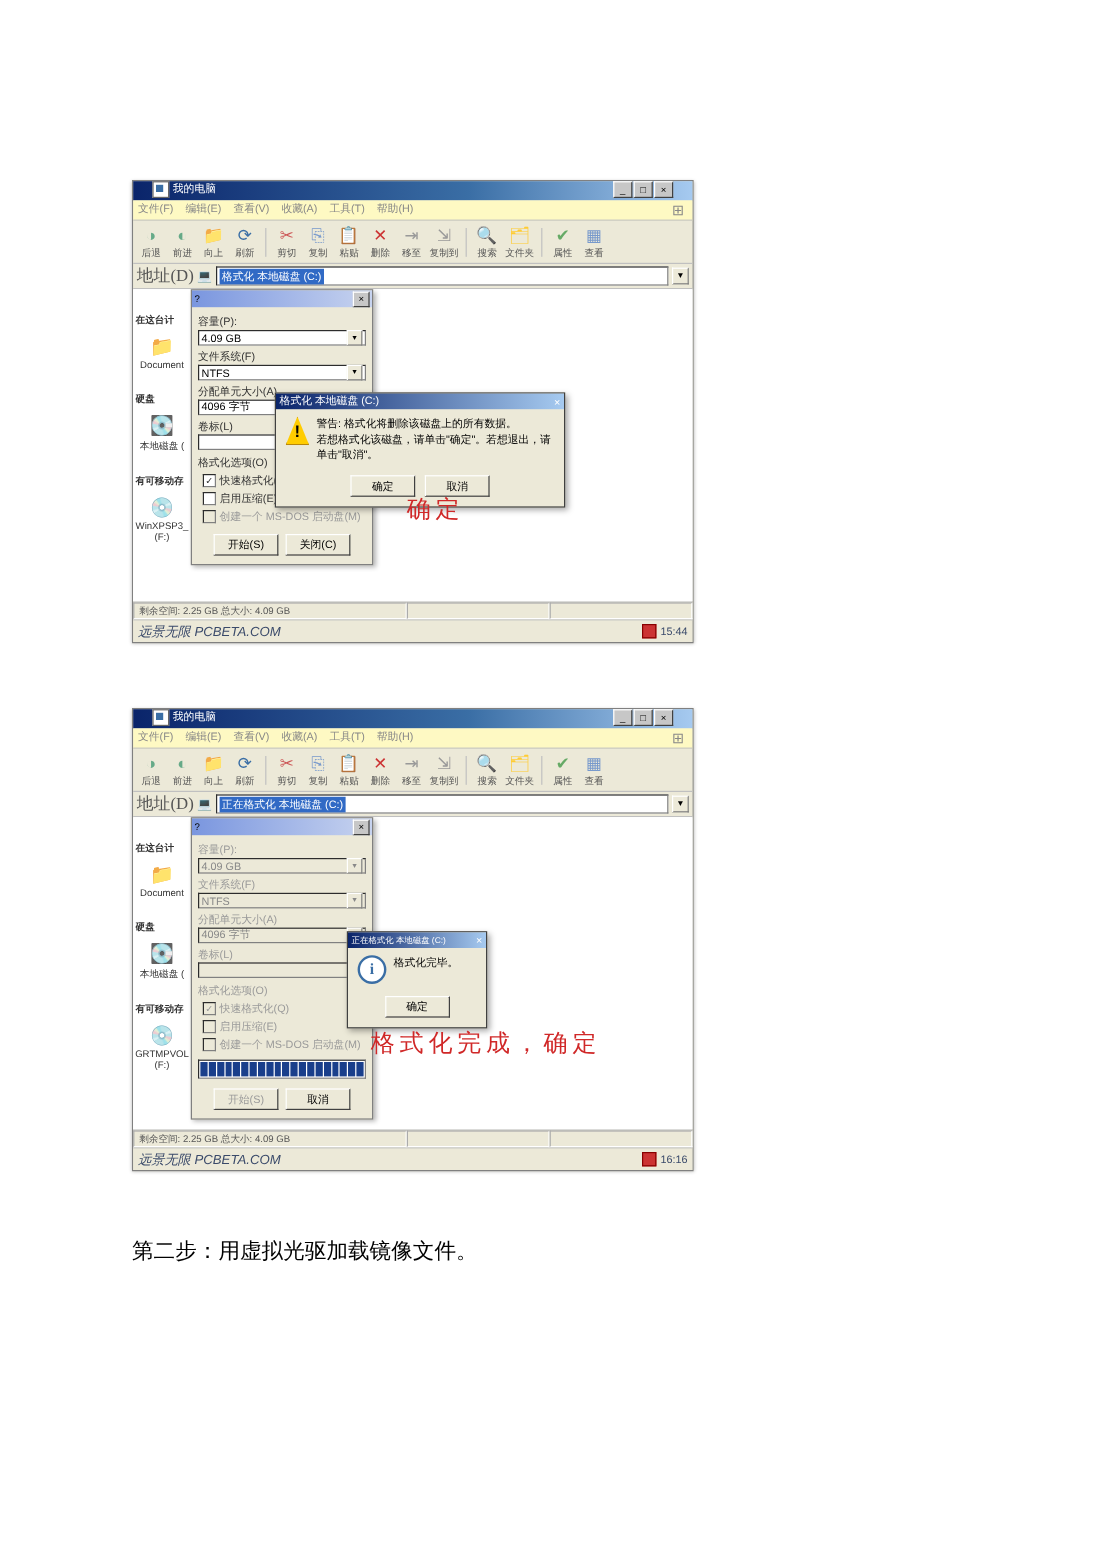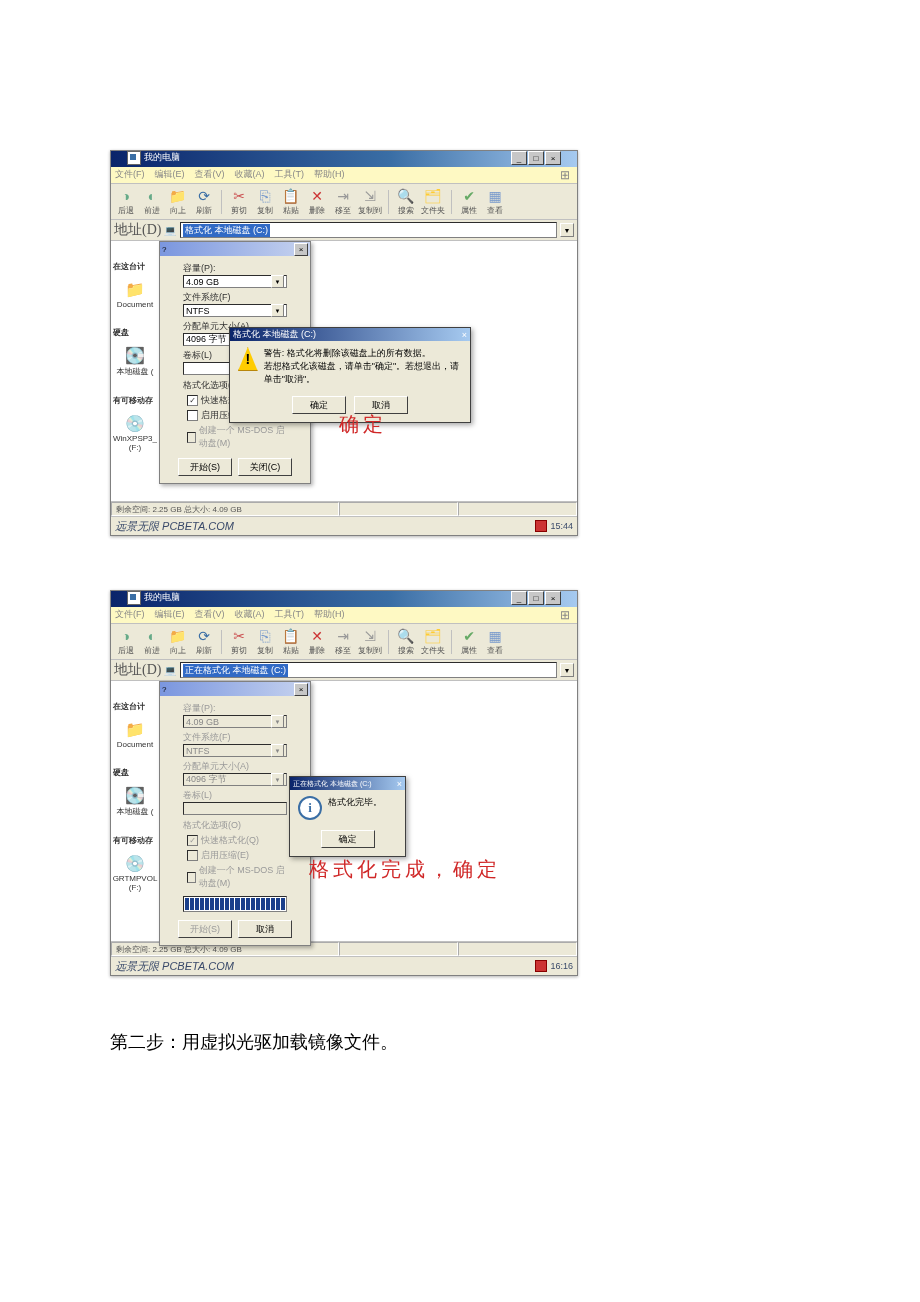--- a/index.html
+++ b/index.html
@@ -171,21 +171,21 @@
   }
   .dlg-title .close-x {
     margin-left:auto;
     width:12px;height:11px;
     background:#c7c7c7;
     border:1px solid #fff;
     border-right-color:#404040;border-bottom-color:#404040;
     display:flex;align-items:center;justify-content:center;
     font-size:8px;
   }
-  .fmt-body { padding: 3px 23px; }
+  .fmt-body { padding: 3px 5px; }
   .fld-label { display:block; margin-top:3px; color:#333; }
   .fld-label.disabled { color:#9a9a9a; }
   .fld-input {
     width: 100%;
     background:#fff;
     border:1px inset #808080;
     height:13px;
     display:flex;align-items:center;
     padding:0 2px;
     box-sizing:border-box;

